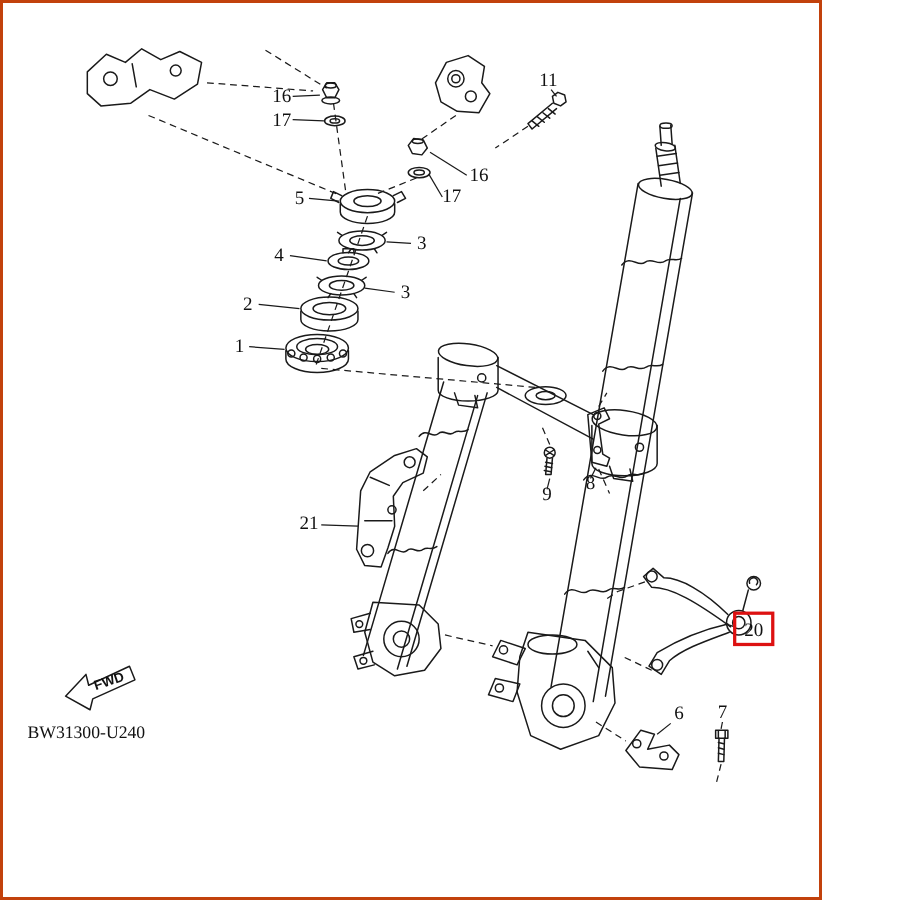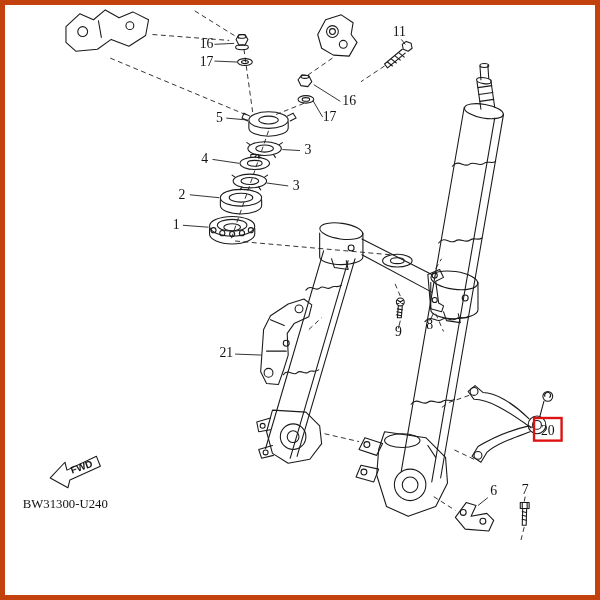--- a/index.html
+++ b/index.html
@@ -1,20 +1,20 @@
 <!DOCTYPE html>
 <html><head>
 <meta charset="utf-8">
 <style>
   html,body{margin:0;padding:0;background:#ffffff;}
   .stage{
     position:relative;
-    width:600px;height:600px;
+    width:548px;height:600px;
     box-sizing:border-box;
-    border:5px solid #c2410c;
+    border:2px solid #c2410c;
     background:#ffffff;
     font-family:"Liberation Serif", serif;
     overflow:hidden;
   }
   svg{display:block;width:100%;height:100%;}
   .art{stroke:#1a1a1a;fill:none;stroke-width:1.1;stroke-linejoin:round;stroke-linecap:round;}
   .leader{stroke:#1a1a1a;fill:none;stroke-width:0.9;}
   .dash{stroke:#1a1a1a;fill:none;stroke-width:0.9;stroke-dasharray:5 3.5;}
   .callout{font-family:"Liberation Serif",serif;font-size:14px;fill:#111111;}
   .code-text{font-family:"Liberation Serif",serif;font-size:13px;fill:#111111;}

